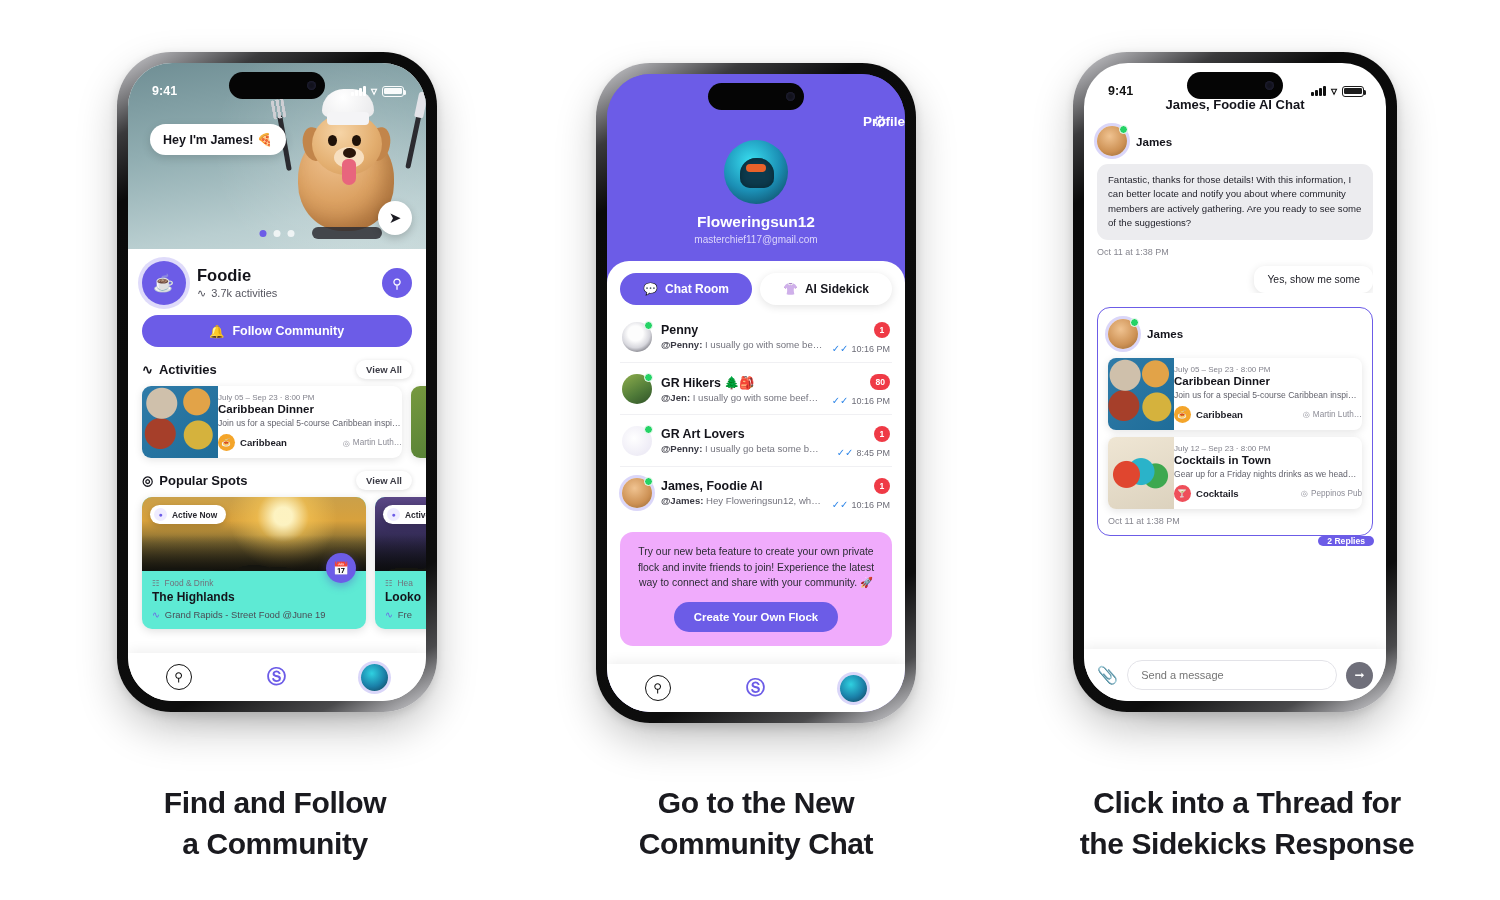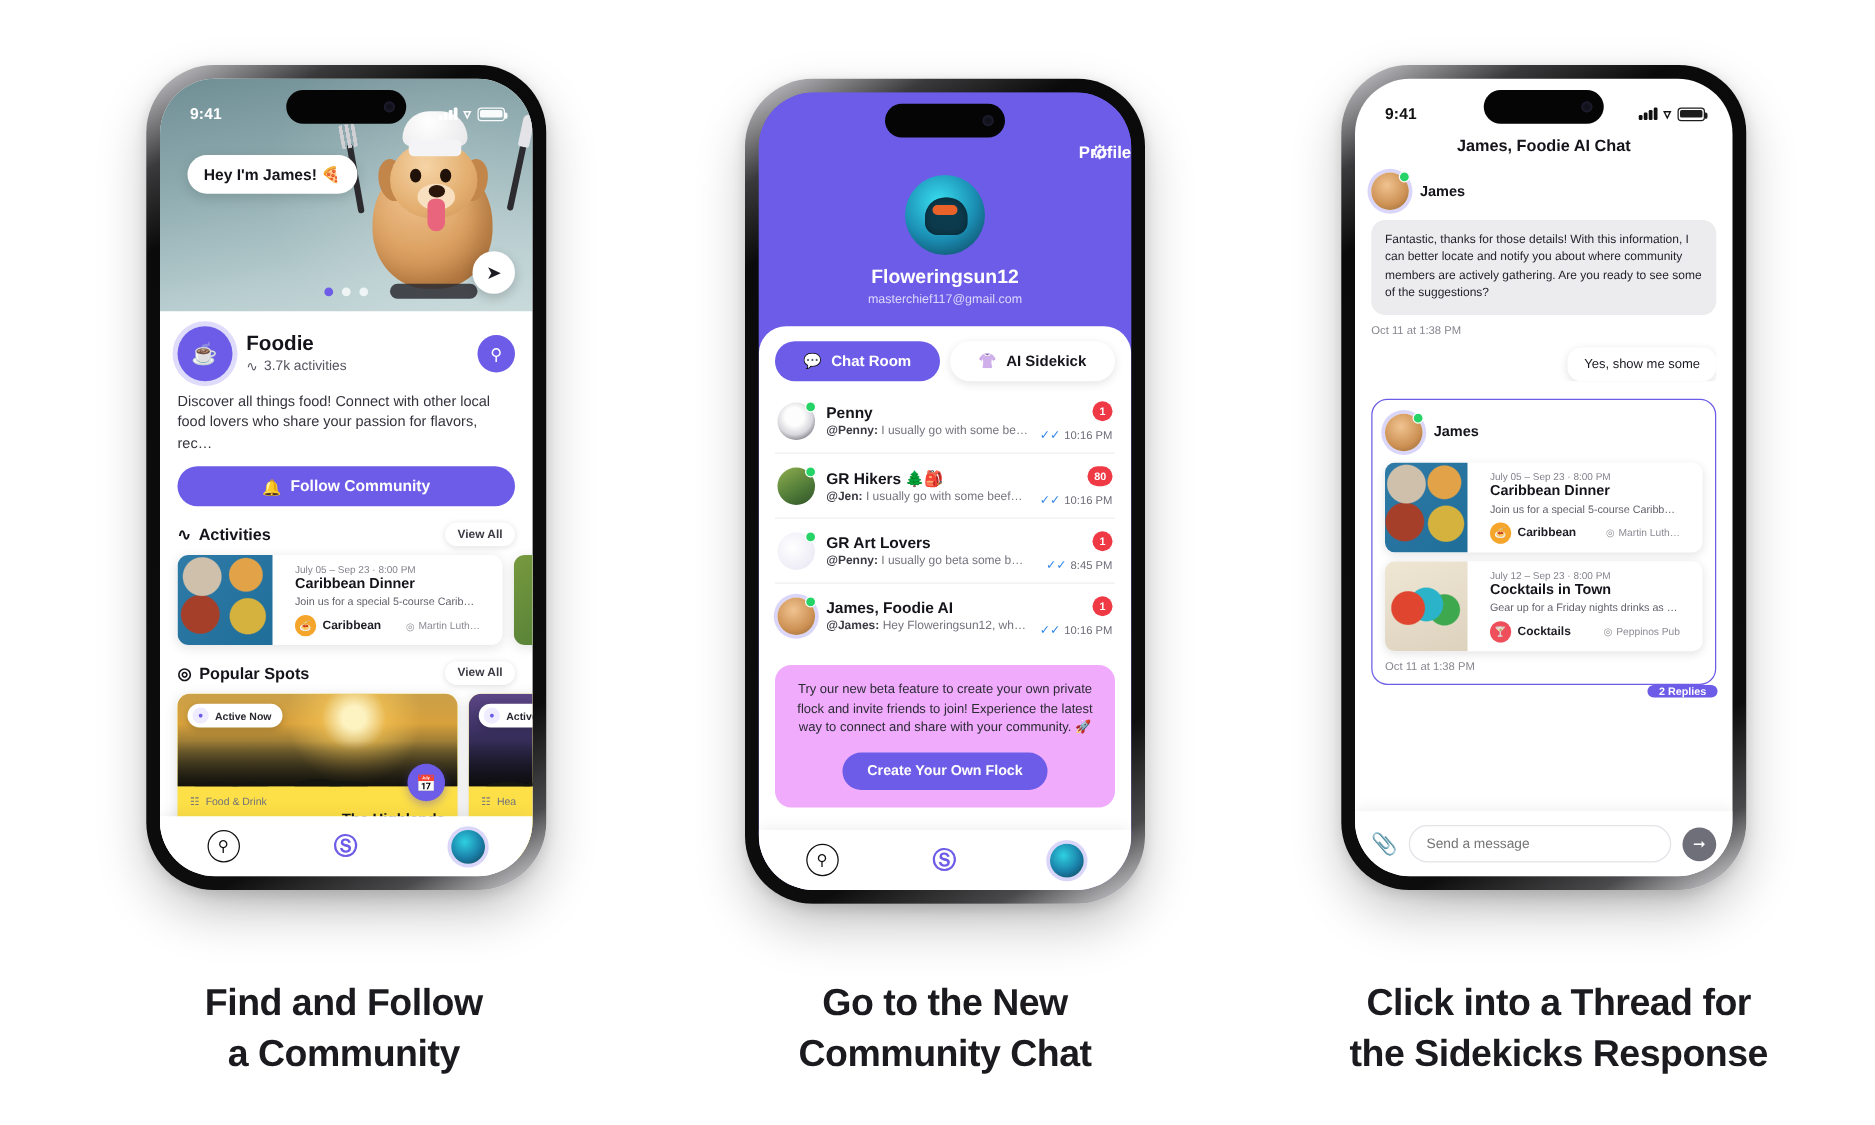--- a/index.html
+++ b/index.html
@@ -152,35 +152,35 @@
       linear-gradient(135deg,#2f7ba8,#1f6d99);
   }
   .act-thumb.cocktail {
     background:
       radial-gradient(circle at 28% 52%, #e0462f 13px, transparent 14px),
       radial-gradient(circle at 50% 48%, #2ab3c9 13px, transparent 14px),
       radial-gradient(circle at 72% 54%, #3ea84f 12px, transparent 13px),
       linear-gradient(160deg,#efe6d4,#dcd2be);
   }
   .act-thumb.green { background:linear-gradient(150deg,#77993f,#4d7a34); }
-  .act-body { flex:1; padding:7px 18px; min-width:0; }
+  .act-body { flex:1; padding:7px 0; min-width:0; }
   .act-date { font-size:8px; color:#83838d; }
   .act-title { font-size:11.5px; font-weight:800; color:#14141b; margin-top:1px; }
   .act-desc { font-size:8.6px; color:#62626c; margin-top:3px; white-space:nowrap; overflow:hidden; text-overflow:ellipsis; }
   .act-foot { display:flex; align-items:center; margin-top:6px; gap:6px; }
   .act-tag { display:flex; align-items:center; gap:5px; font-size:9.6px; font-weight:700; color:#1d1d25; }
   .tag-dot { width:17px;height:17px;border-radius:50%; display:flex;align-items:center;justify-content:center;font-size:8px; }
   .tag-dot.orange { background:#f4a52a; }
   .tag-dot.red { background:#ef4f5a; }
   .act-loc { margin-left:auto; font-size:8.2px; color:#8c8c96; display:flex;align-items:center;gap:3px;
              white-space:nowrap; overflow:hidden; }
   .spots-strip { display:flex; gap:9px; margin-top:1px; }
   .spot-card {
-    flex:0 0 224px; background:#fde047; border-radius:10px; overflow:hidden;
-    box-shadow:0 2px 10px rgba(0,0,0,.13); position:relative;text-align:right;
+    flex:0 0 224px; background:#5eead4; border-radius:10px; overflow:hidden;
+    box-shadow:0 2px 10px rgba(0,0,0,.13); position:relative;
   }
   .spot-img { height:74px; position:relative; }
   .spot-img.sunset {
     background:
       radial-gradient(circle at 63% 26%, rgba(255,247,200,.95) 9px, rgba(255,206,90,.5) 26px, transparent 54px),
       linear-gradient(180deg,#caa04a 0%,#d8a13c 32%,#7f6a32 62%,#33301f 100%);
   }
   .spot-img.night {
     background: linear-gradient(180deg,#5b4786 0%,#3c3162 40%,#191a2c 100%);
   }
@@ -275,21 +275,21 @@
   .beta-card {
     margin-top:14px; background:#f0abfc; border-radius:13px; padding:12px 14px 14px; text-align:center;
   }
   .beta-text { font-size:10.4px; line-height:1.5; color:#2b2b34; }
   .flock-btn {
     margin:11px auto 0; display:block; background:#6c5ce7; color:#fff; border:none;
     border-radius:16px; padding:9px 20px; font-size:11.4px; font-weight:800;
   }
 
   
-  .th-title { text-align:center; font-size:13px; font-weight:800; color:#14141b; padding-top:46px; }
+  .th-title { text-align:center; font-size:13px; font-weight:800; color:#14141b; padding-top:34px; }
   .th-body { padding: 14px 13px 0; }
   .msg-head { display:flex; align-items:center; gap:9px; }
   .msg-head .c-ava { width:30px;height:30px;flex:0 0 30px; }
   .msg-who { font-size:11.6px; font-weight:800; color:#14141b; }
   .bubble-in {
     background:#ececef; border-radius:11px; padding:9px 11px; margin-top:8px;
     font-size:9.6px; line-height:1.5; color:#1f1f28;
   }
   .msg-time { font-size:9px; color:#86868f; margin-top:7px; }
   .bubble-out {
@@ -387,21 +387,20 @@
             <div class="com-avatar">☕</div>
             <div>
               <div class="com-name">Foodie</div>
               <div class="com-meta">
                 <span>∿</span>
                 <span>3.7k activities</span>
               </div>
             </div>
             <div class="map-btn">⚲</div>
           </div>
-          <div class="com-desc">Discover all things food! Connect with other local food lovers who share your passion for flavors, rec…</div>
           <button class="follow-btn">
             <span>🔔</span>
             <span>Follow Community</span>
           </button>
 
           <div class="sec-head">
             <div class="sec-title">
               <span>∿</span>
               <span>Activities</span>
             </div>

